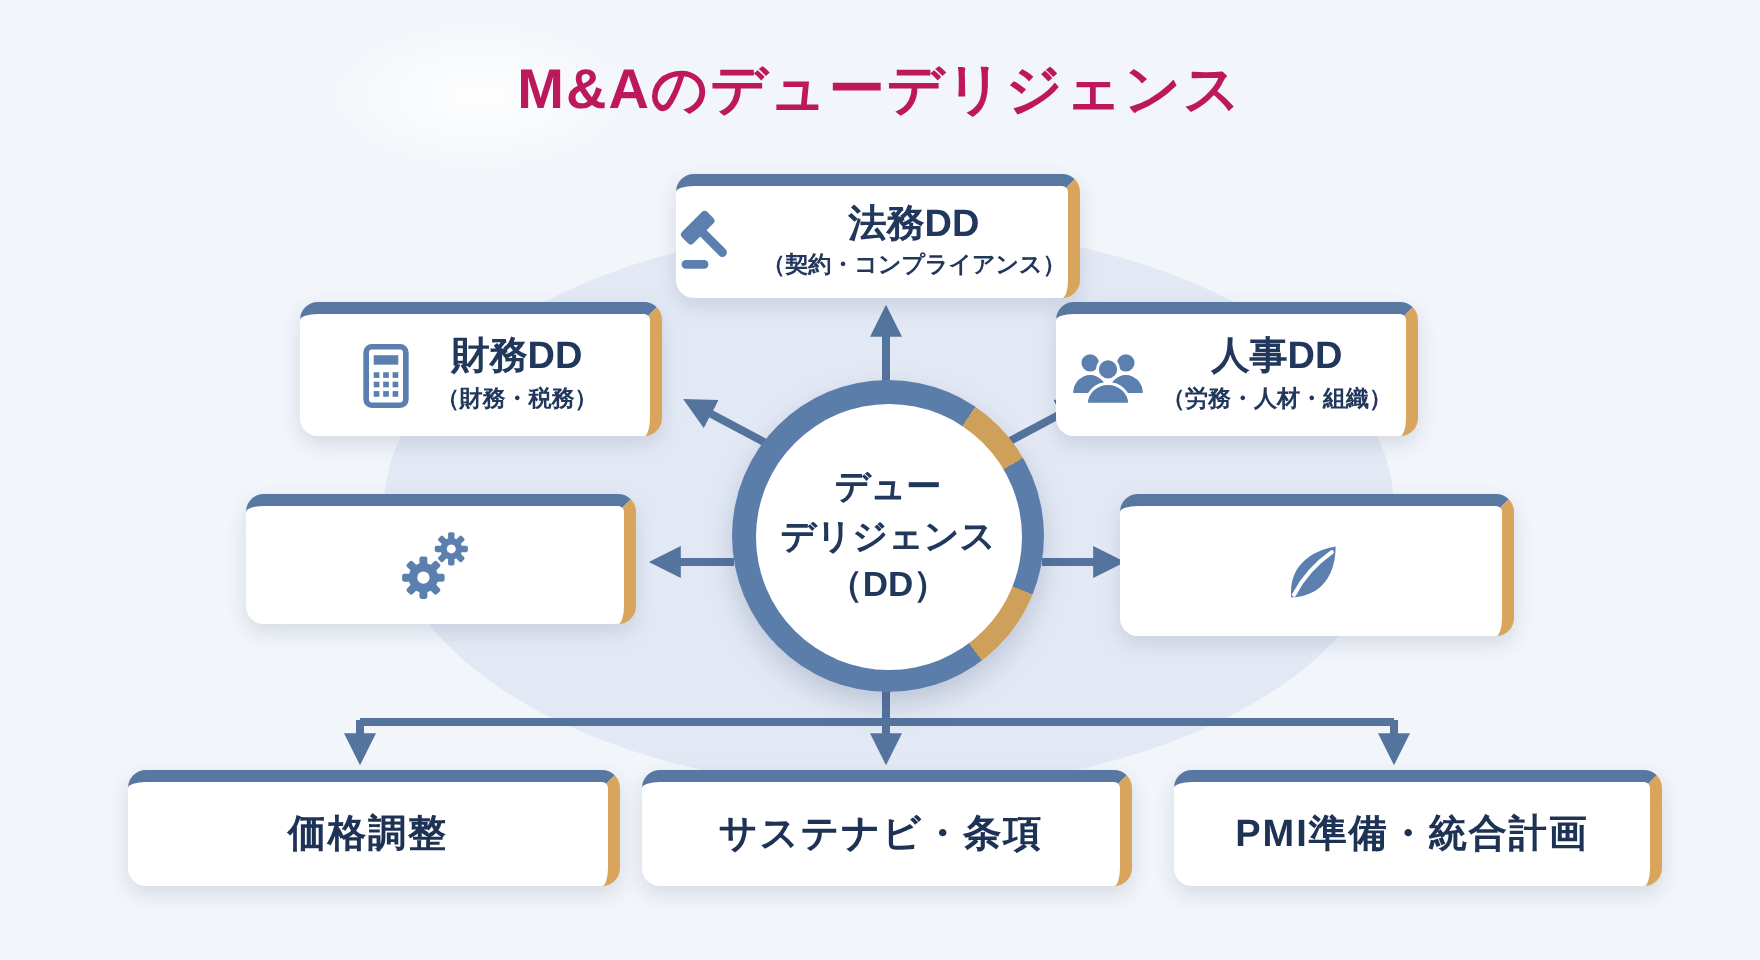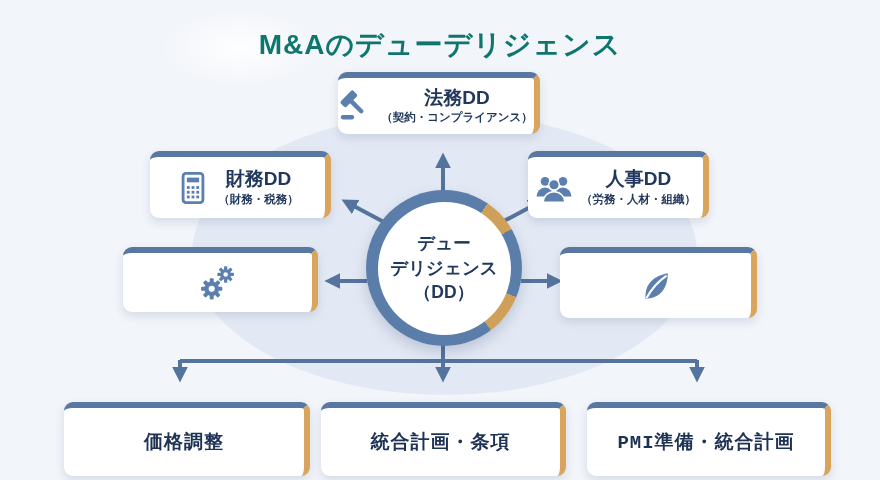--- a/index.html
+++ b/index.html
@@ -15,41 +15,41 @@
     position:absolute;left:192px;top:113px;width:505px;height:282px;
     background:#e3e9f4;border-radius:50%;
   }
   .bg-glow{
     position:absolute;left:160px;top:8px;width:160px;height:80px;
     background:radial-gradient(closest-side,rgba(255,255,255,.95),rgba(255,255,255,0));
   }
 
   .title{
     position:absolute;left:0;top:26px;width:880px;margin:0;
-    text-align:center;font-size:28px;font-weight:800;color:#0f766e;
+    text-align:center;font-size:28px;font-weight:800;color:#be185d;
     letter-spacing:1px;
   }
 
   
   .arrows{position:absolute;left:0;top:0;width:880px;height:480px;}
 
   
   .node{
     position:absolute;background:#ffffff;
     border-top:6px solid #5878a2;border-right:6px solid #d9a45c;
     border-radius:9px;box-shadow:0 4px 10px rgba(60,80,120,.16);
     display:flex;align-items:center;justify-content:center;gap:8px;
     box-sizing:border-box;
   }
   .node .icon{flex:0 0 auto;display:flex;align-items:center;justify-content:center;}
   .node .txt{text-align:center;}
   .node-title{font-size:19px;font-weight:700;color:#21375c;line-height:1.2;white-space:pre-line;}
   .node-sub{font-size:11.5px;font-weight:700;color:#21375c;white-space:nowrap;margin-top:1px;}
 
-  .node-legal  {left:338px;top:72px; width:202px;height:62px;}
+  .node-legal  {left:338px;top:87px; width:202px;height:62px;}
   .node-finance{left:150px;top:151px;width:181px;height:67px;}
   .node-hr     {left:528px;top:151px;width:181px;height:67px;}
   .node-it     {left:123px;top:247px;width:195px;height:65px;}
   .node-esg    {left:560px;top:247px;width:197px;height:71px;}
   .node-esg .node-title{font-size:17px;}
 
   
   .dd-circle{
     position:absolute;left:366px;top:190px;width:156px;height:156px;border-radius:50%;
     background:conic-gradient(#5b7da9 0deg 34deg,#cfa05a 34deg 60deg,#5b7da9 60deg 112deg,
@@ -61,24 +61,24 @@
     width:133px;height:133px;border-radius:50%;background:#ffffff;
     display:flex;align-items:center;justify-content:center;
   }
   .dd-circle-label{
     text-align:center;font-size:17.5px;font-weight:800;color:#21375c;
     line-height:1.4;white-space:pre-line;
   }
 
   
   .outcome{
-    position:absolute;top:402px;height:74px;background:#ffffff;
+    position:absolute;top:385px;height:58px;background:#ffffff;
     border-top:6px solid #5878a2;border-right:6px solid #d9a45c;
     border-radius:9px;box-shadow:0 4px 10px rgba(60,80,120,.16);
-    display:flex;align-items:center;justify-content:center;box-sizing:border-box;font-family:Liberation Mono, monospace;
+    display:flex;align-items:center;justify-content:center;box-sizing:border-box;
   }
   .outcome-label{font-size:19px;font-weight:700;color:#1d3254;letter-spacing:1px;}
   .outcome-price   {left:64px; width:246px;}
   .outcome-contract{left:321px;width:245px;}
   .outcome-pmi     {left:587px;width:244px;}
 </style>
 </head>
 <body>
 
 <div class="canvas">
@@ -215,19 +215,19 @@
       <div class="dd-circle-label">デュー
 デリジェンス
 （DD）</div>
     </div>
   </div>
 
   <div class="outcome outcome-price">
     <span class="outcome-label">価格調整</span>
   </div>
   <div class="outcome outcome-contract">
-    <span class="outcome-label">統合計画・条項</span>
+    <span class="outcome-label">サステナビ・条項</span>
   </div>
   <div class="outcome outcome-pmi">
     <span class="outcome-label">PMI準備・統合計画</span>
   </div>
 
 </div>
 
 </body></html>

